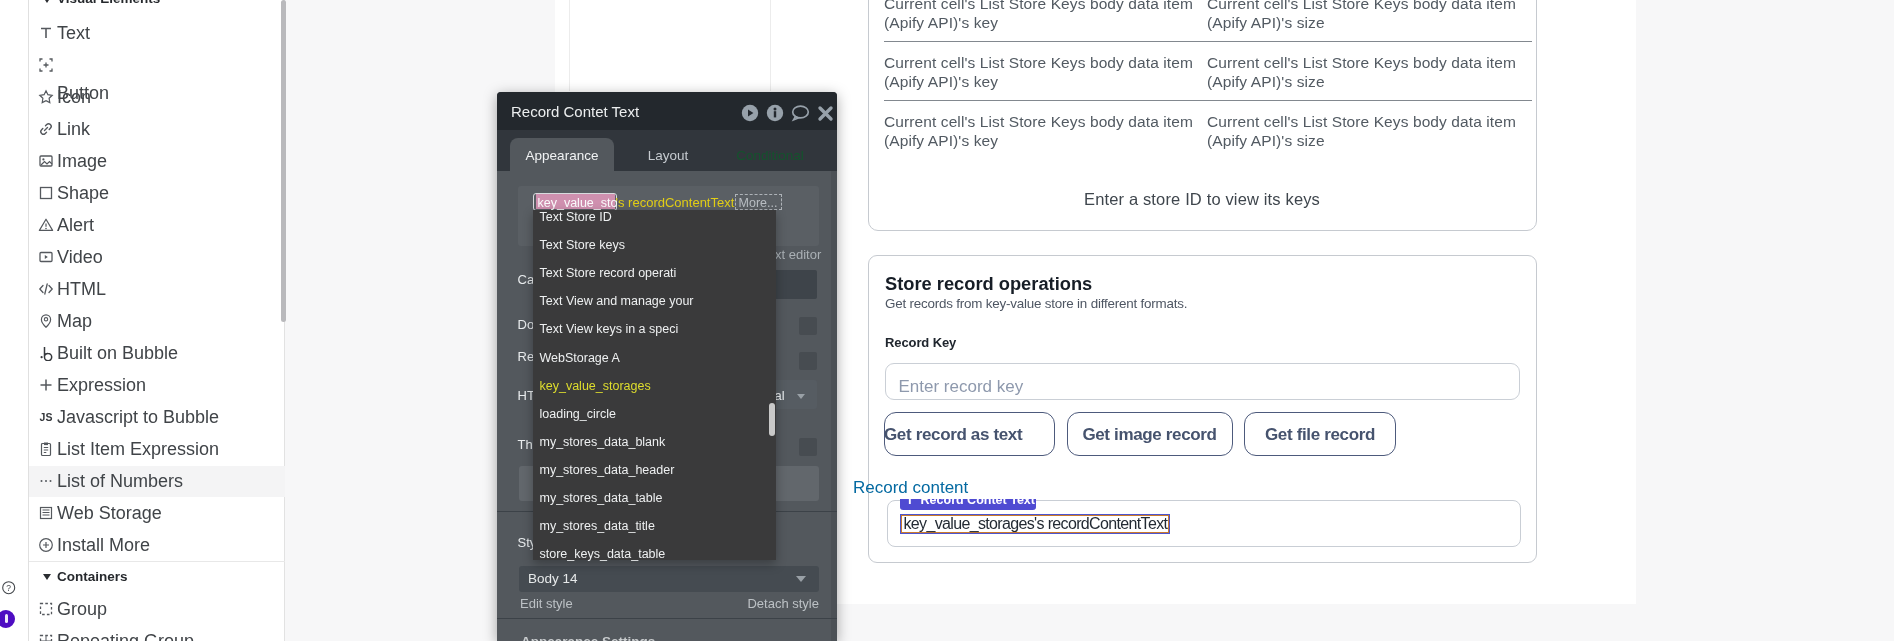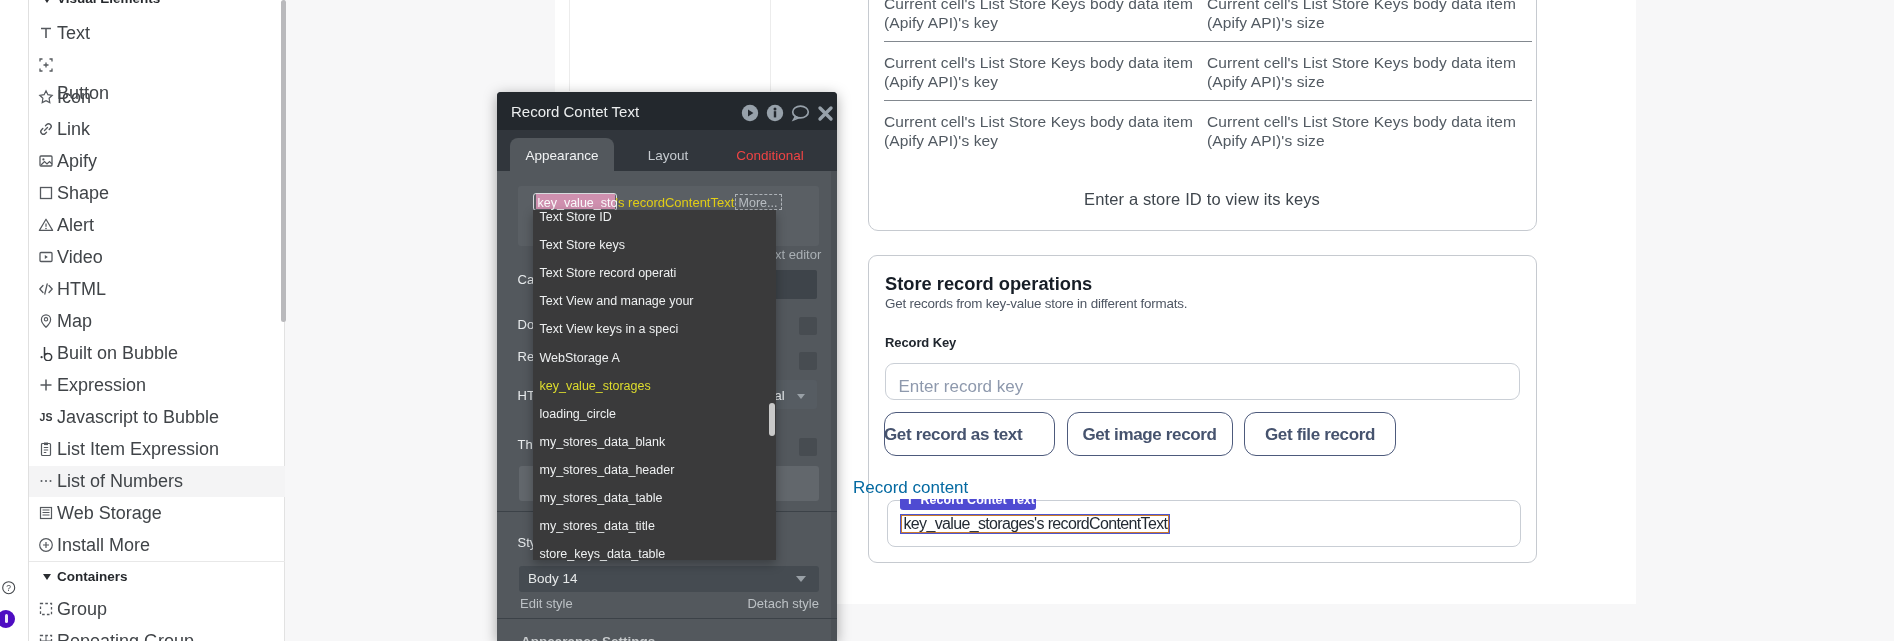--- a/index.html
+++ b/index.html
@@ -78,21 +78,21 @@
   <div class="tri" style="top:-3px;"></div>
     <div class="ph" style="top:-9px;">Visual Elements</div>
   <div class="tri" style="top:574px;"></div>
     <div class="ph" style="top:569px;">Containers</div>
   <div class="abs" style="left:29px; top:561px; width:256px; height:1px; background:#e8e8e8;"></div>
 
   <div class="pi" style="top:25px;">Text</div>
   <div class="pi" style="top:57px;margin-top:28px;">Button</div>
   <div class="pi" style="top:89px;">Icon</div>
   <div class="pi" style="top:121px;">Link</div>
-  <div class="pi" style="top:153px;">Apify</div>
+  <div class="pi" style="top:153px;">Image</div>
   <div class="pi" style="top:185px;">Shape</div>
   <div class="pi" style="top:217px;">Alert</div>
   <div class="pi" style="top:249px;">Video</div>
   <div class="pi" style="top:281px;">HTML</div>
   <div class="pi" style="top:313px;">Map</div>
   <div class="pi" style="top:345px;">Built on Bubble</div>
   <div class="pi" style="top:377px;">Expression</div>
   <div class="pi" style="top:409px;">Javascript to Bubble</div>
   <div class="pi" style="top:441px;">List Item Expression</div>
   <div class="pi" style="top:473px;">List of Numbers</div>
@@ -217,21 +217,21 @@
       <path d="M5.5 12.5l-2 3.5 5-2z" fill="none" stroke="#97a1aa" stroke-width="1.6"></path>
     </svg>
   <svg class="abs" style="left:816.5px; top:104.5px;" width="17" height="17" viewBox="0 0 17 17">
       <path d="M3 3l11 11M14 3L3 14" stroke="#97a1aa" stroke-width="3.4" stroke-linecap="round"></path>
     </svg>
 
   <div class="abs" style="left:497px; top:130px; width:339.5px; height:41px; background:#31363c;"></div>
   <div class="abs" style="left:510px; top:138px; width:104px; height:33px; background:#53585d; border-radius:8px 8px 0 0;"></div>
   <div class="lbl" style="left:510px; top:148px; width:104px; text-align:center; font-size:13.5px; color:#f1f3f4;">Appearance</div>
   <div class="lbl" style="left:616px; top:148px; width:104px; text-align:center; font-size:13.5px; color:#c6cbd0;">Layout</div>
-  <div class="lbl" style="left:718px; top:148px; width:104px; text-align:center; font-size:13.5px; color:#ef4444;">Conditional</div>
+  <div class="lbl" style="left:718px; top:148px; width:104px; text-align:center; font-size:13.5px; color:#14532d;">Conditional</div>
   <div class="abs" style="left:831px; top:171px; width:5.5px; height:470px; background:#4c5156;"></div>
 
   <div class="abs" style="left:517.5px; top:186px; width:301.5px; height:59.5px; background:#5a5f64; border-radius:3px;"></div>
   <div class="abs" style="left:532.5px; top:192.8px; width:84px; height:17.8px; border:1.2px solid #d8dbde; border-radius:3px;"></div>
   <div class="abs" style="left:536px; top:194.3px; width:78.5px; height:14.8px; background:#cf90af;"></div>
   <div class="lbl" style="left:537.5px; top:195.5px; font-size:12.5px; color:#fbfbfc;">key_value_sto</div>
   <div class="lbl" style="left:615.5px; top:194.5px; font-size:13px; color:#e2ce15;">'s recordContentText</div>
   <div class="abs" style="left:734.5px; top:194.3px; width:47px; height:15.5px; border:1px dashed #aeb3b8;"></div>
   <div class="lbl" style="left:734.5px; top:195.5px; width:47px; text-align:center; font-size:12.5px; color:#b9bec3;">More...</div>
   <div class="lbl" style="left:775px; top:247px; font-size:13px; color:#aab0b5;text-align:center;">xt editor</div>

